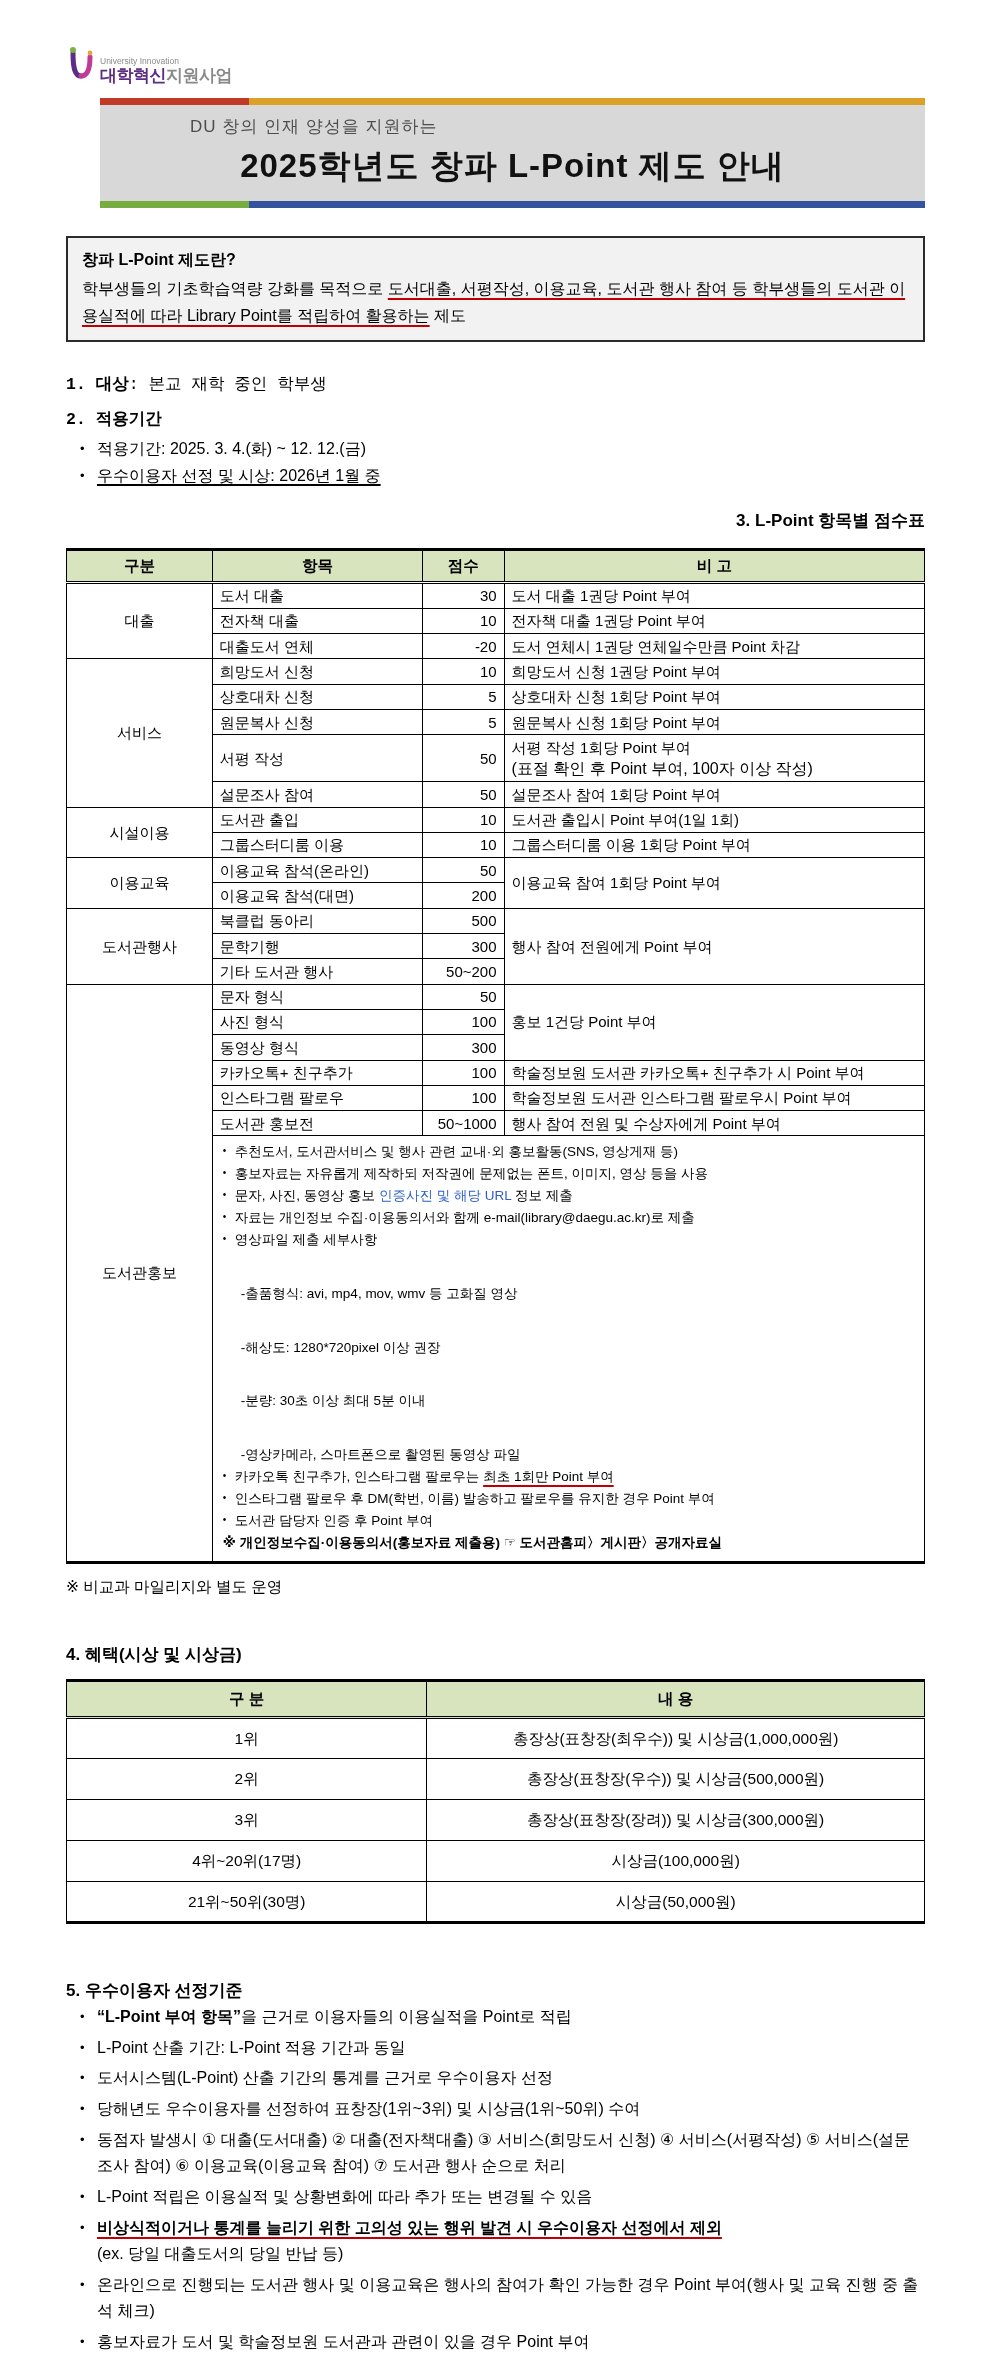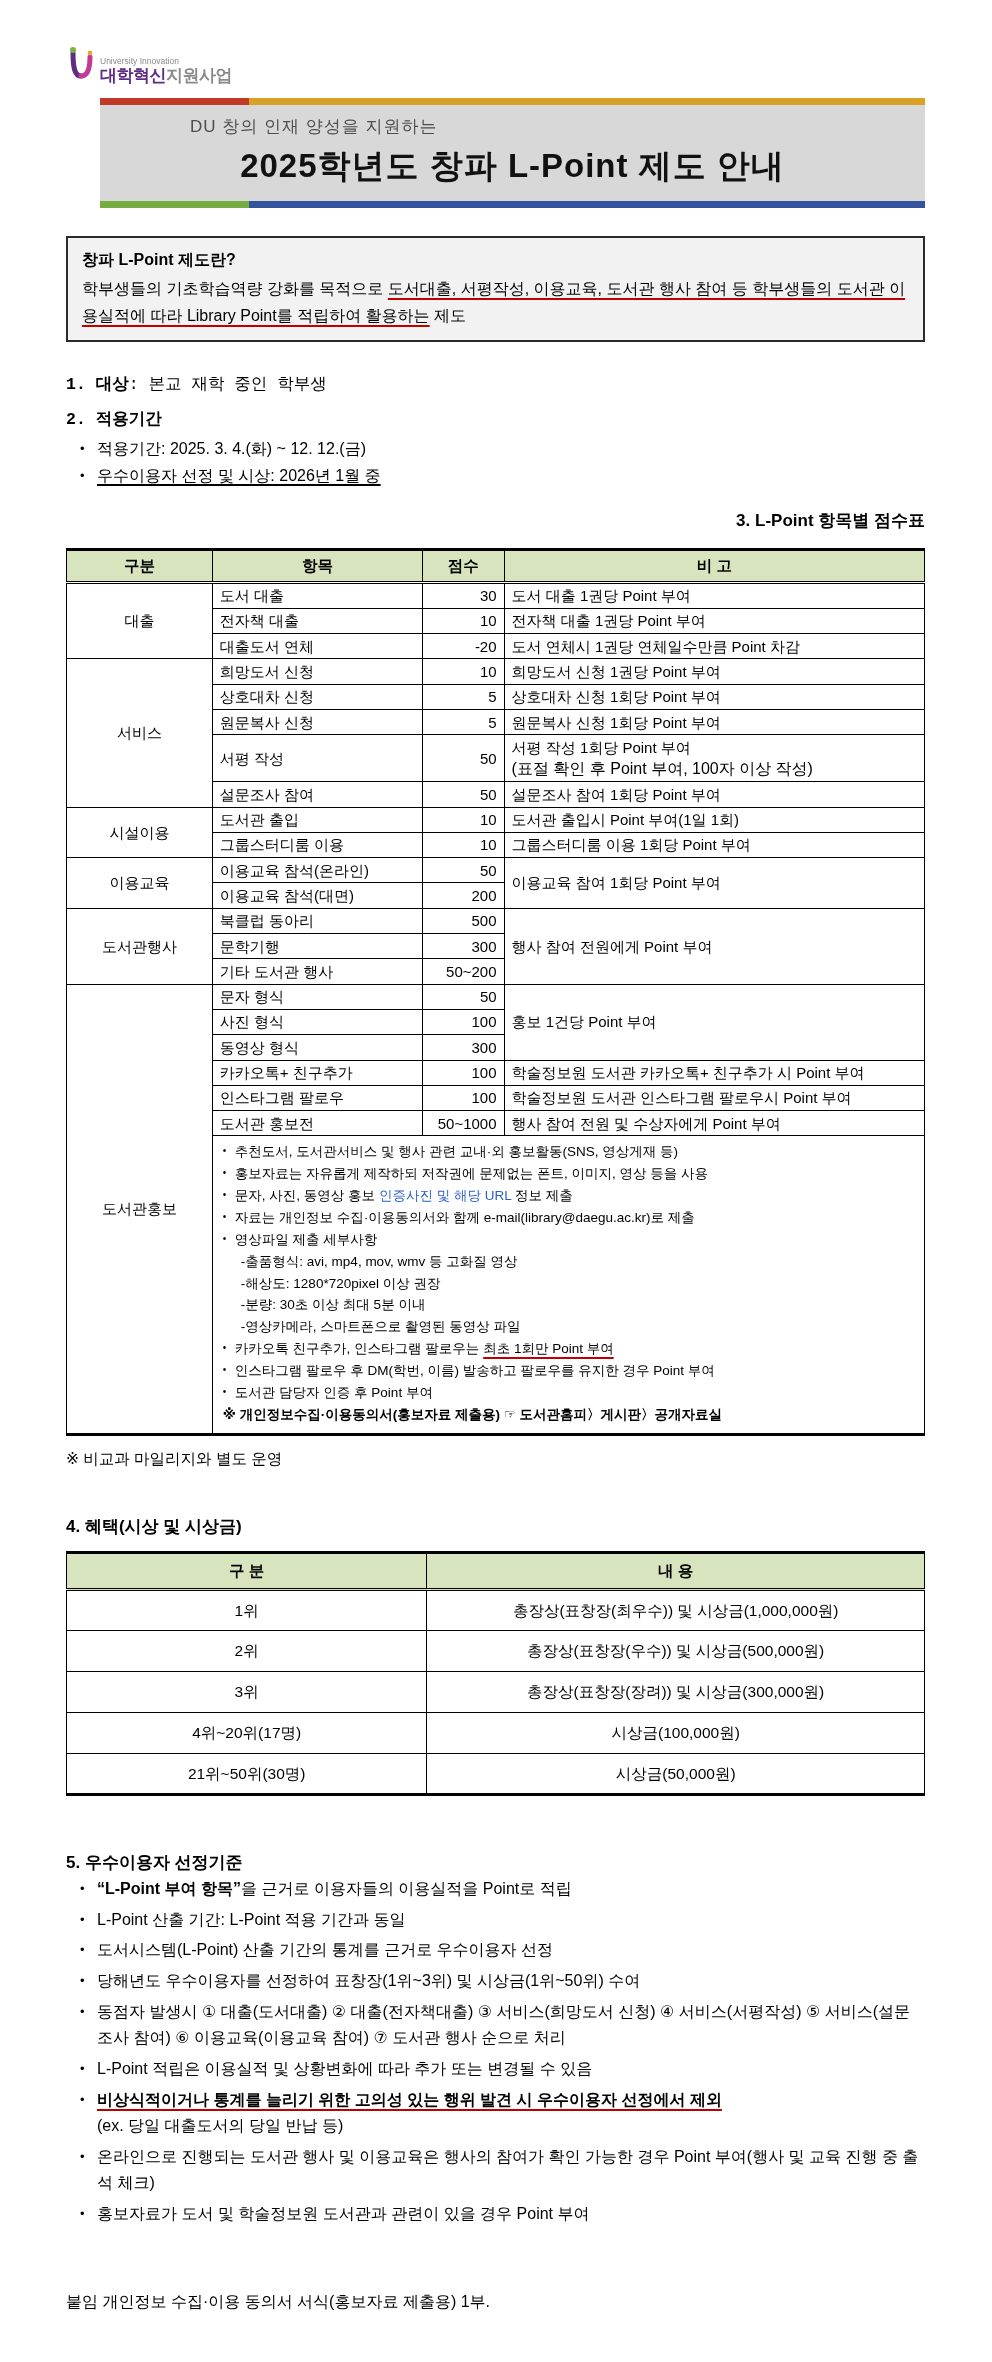--- a/index.html
+++ b/index.html
@@ -67,21 +67,21 @@
   .c-group { text-align:center; }
   .c-item { text-align:left; }
   .c-score { text-align:right; padding-right:9px; }
   .c-remark { text-align:left; }
   .remark-sub { font-size:16px; line-height:1.35; }
 
   
   td.notes-cell { padding:5px 8px 7px 10px; }
   .note { display:flex; font-size:13.5px; line-height:1.62; }
   .note .nb { width:12px; flex:0 0 12px; font-size:10px; padding-top:2px; }
-  .note.sub { padding-left:18px; }
+  .note.sub { padding-left:18px;margin-top:32px; }
   .note .blue { color:#2b5fc7; }
   .note.bold-line { font-weight:bold; }
   .footnote { margin-top:13px; font-size:15.5px; margin-bottom:44px; }
 
   .sec4-heading { margin-bottom:12px; }
   table.benefits td { text-align:center; height:41px; font-size:15.5px; }
   table.benefits thead th { padding:6px; }
 
   .sec5-heading { margin-top:54px; }
   .sec5 .bullet { margin-bottom:5px; font-size:16px; line-height:1.62; }

